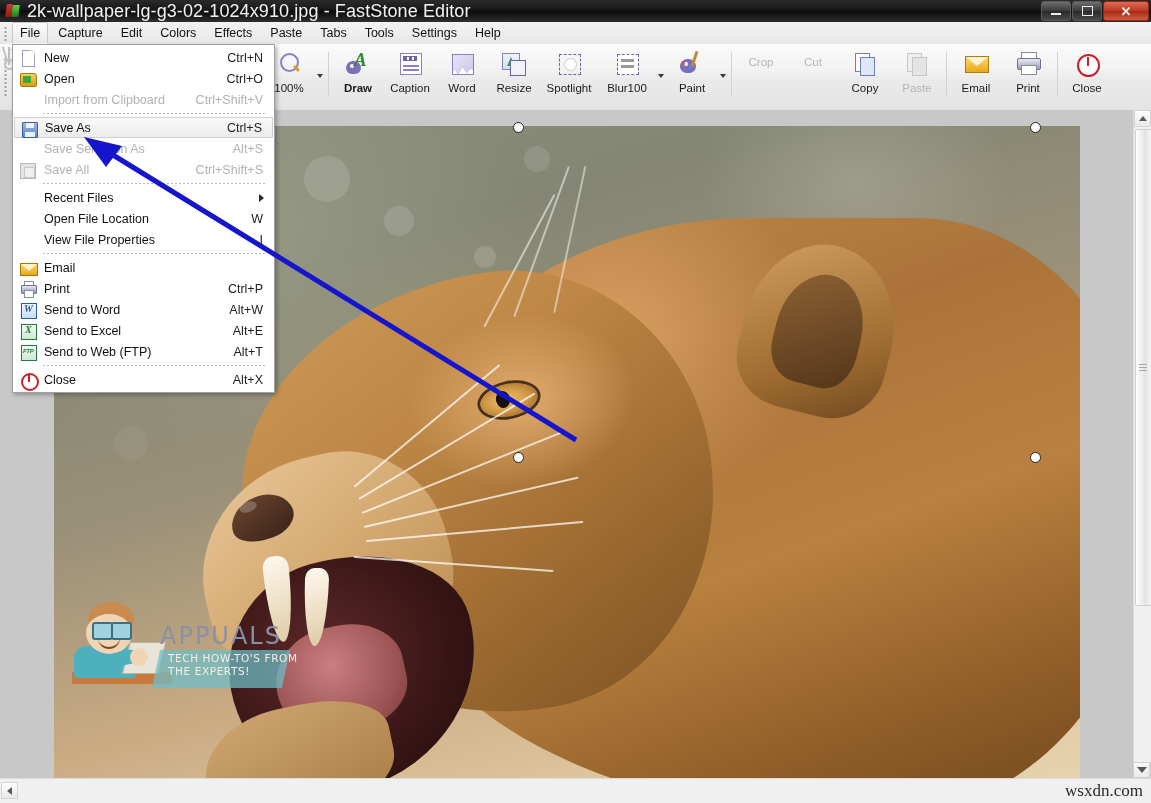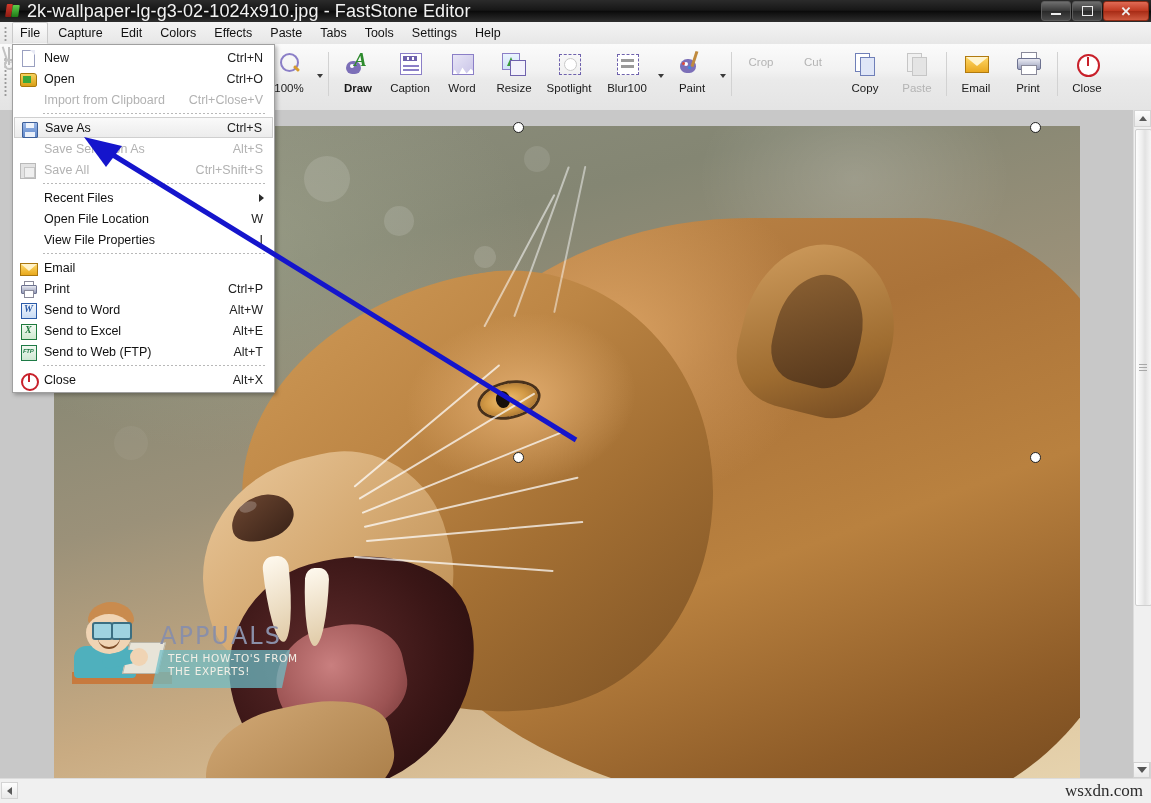--- a/index.html
+++ b/index.html
@@ -577,21 +577,21 @@
       <span class="mico">
           <i class="ic-open">
             <b class="g"></b>
           </i>
         </span>
       <span class="txt">Open</span>
       <span class="acc">Ctrl+O</span>
     </div>
     <div class="mi dis">
       <span class="txt">Import from Clipboard</span>
-      <span class="acc">Ctrl+Close+V</span>
+      <span class="acc">Ctrl+Shift+V</span>
     </div>
 
     <div class="msep"></div>
 
     <div class="mi sel">
       <span class="mico">
           <i class="ic-save">
             <b class="sh"></b>
             <b class="lb"></b>
           </i>

